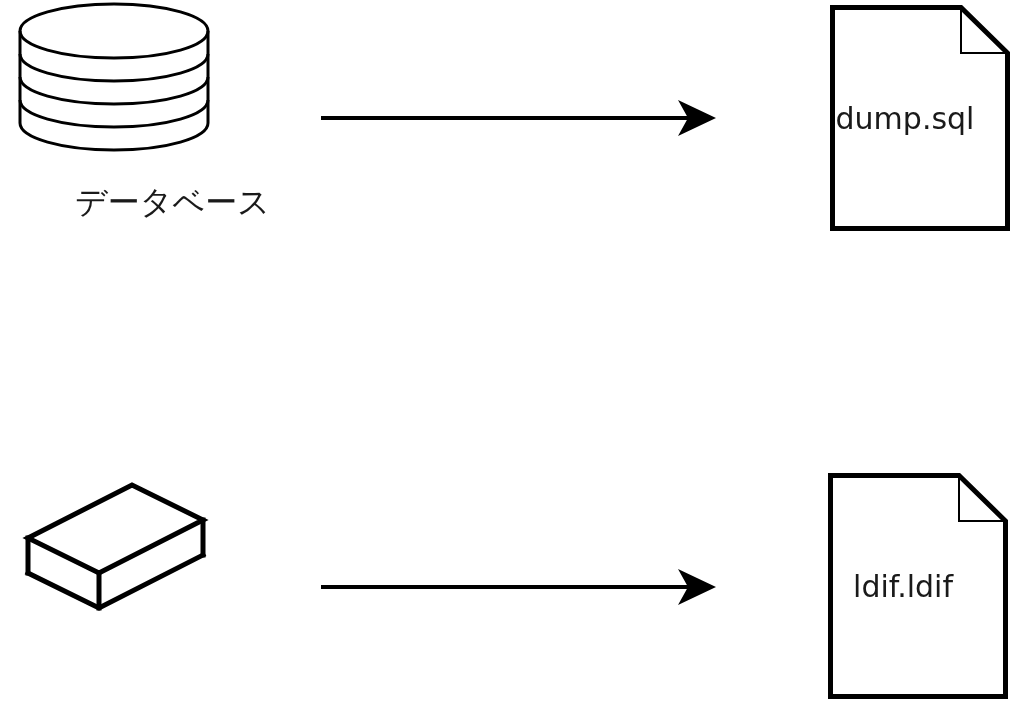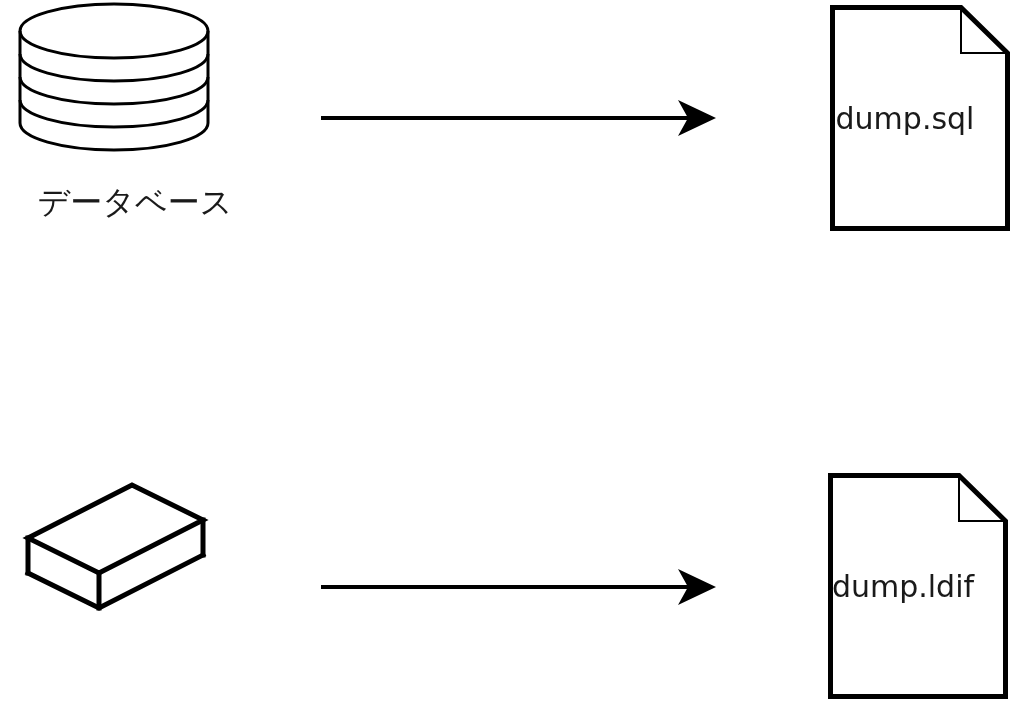--- a/index.html
+++ b/index.html
@@ -58,21 +58,21 @@
     <g fill="none" stroke="#000000" stroke-width="3">
       <ellipse cx="97" cy="30" rx="94" ry="27"></ellipse>
       <path d="M3,30 V122 M191,30 V122"></path>
       <path d="M3,53  A94,27 0 0 0 191,53"></path>
       <path d="M3,76  A94,27 0 0 0 191,76"></path>
       <path d="M3,99  A94,27 0 0 0 191,99"></path>
       <path d="M3,122 A94,27 0 0 0 191,122"></path>
     </g>
   </svg>
 
-  <div class="abs node-label" style="left:0px; top:184px; width:270px; text-align:center;">データベース</div>
+  <div class="abs node-label" style="left:0px; top:184px; width:270px; text-align:right;">データベース</div>
 
   <svg class="abs" style="left:318px; top:96px;" width="402" height="44" viewBox="0 0 402 44">
     <line x1="3" y1="22" x2="374" y2="22" stroke="#000000" stroke-width="4"></line>
     <polygon points="398,22 360,4 370,22 360,40" fill="#000000"></polygon>
   </svg>
 
   <div class="abs file-wrap" style="left:830px; top:5px;">
     <svg class="file-svg" viewBox="0 0 180 226">
       <path d="M2.5,2.5 H131 L177.5,48 V223.5 H2.5 Z" fill="#ffffff" stroke="#000000" stroke-width="5"></path>
       <path d="M131,2.5 V48 H177.5" fill="none" stroke="#000000" stroke-width="2"></path>
@@ -92,16 +92,16 @@
   <svg class="abs" style="left:318px; top:565px;" width="402" height="44" viewBox="0 0 402 44">
     <line x1="3" y1="22" x2="374" y2="22" stroke="#000000" stroke-width="4"></line>
     <polygon points="398,22 360,4 370,22 360,40" fill="#000000"></polygon>
   </svg>
 
   <div class="abs file-wrap" style="left:828px; top:473px;">
     <svg class="file-svg" viewBox="0 0 180 226">
       <path d="M2.5,2.5 H131 L177.5,48 V223.5 H2.5 Z" fill="#ffffff" stroke="#000000" stroke-width="5"></path>
       <path d="M131,2.5 V48 H177.5" fill="none" stroke="#000000" stroke-width="2"></path>
     </svg>
-    <div class="file-label">dump.ldif</div>
+    <div class="file-label">ldif.ldif</div>
   </div>
 
 </div>
 
 </body></html>

